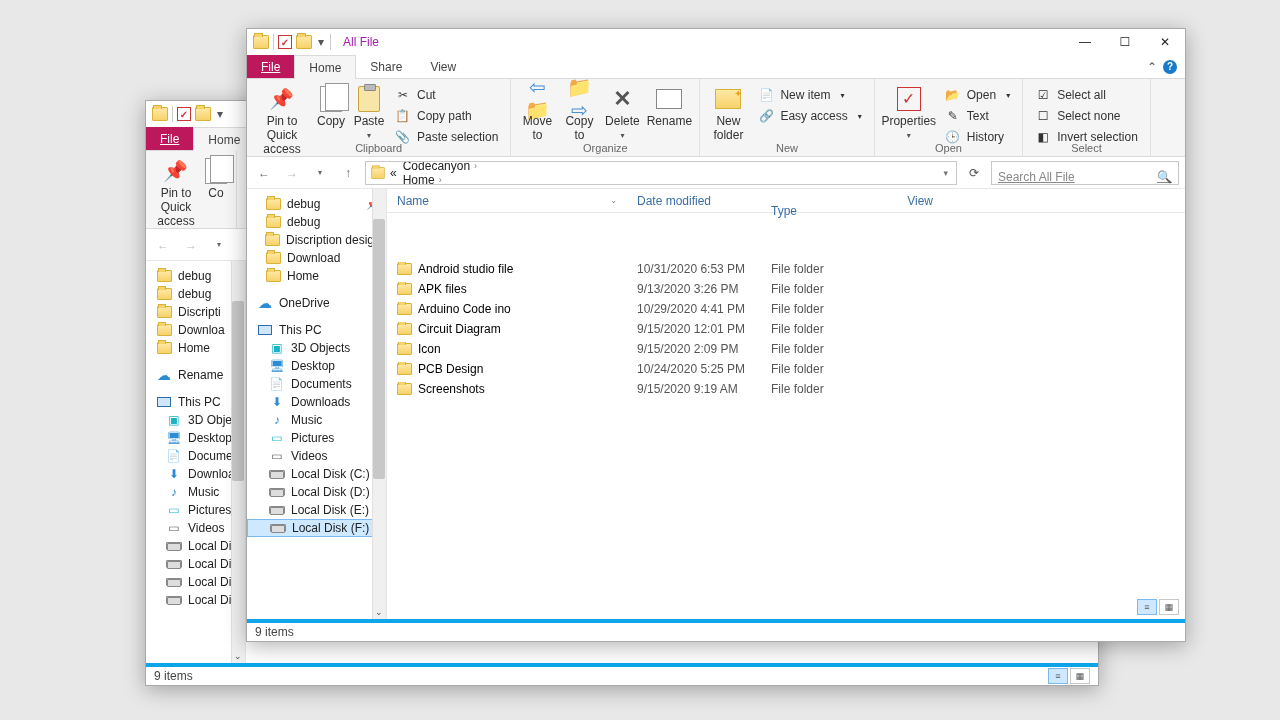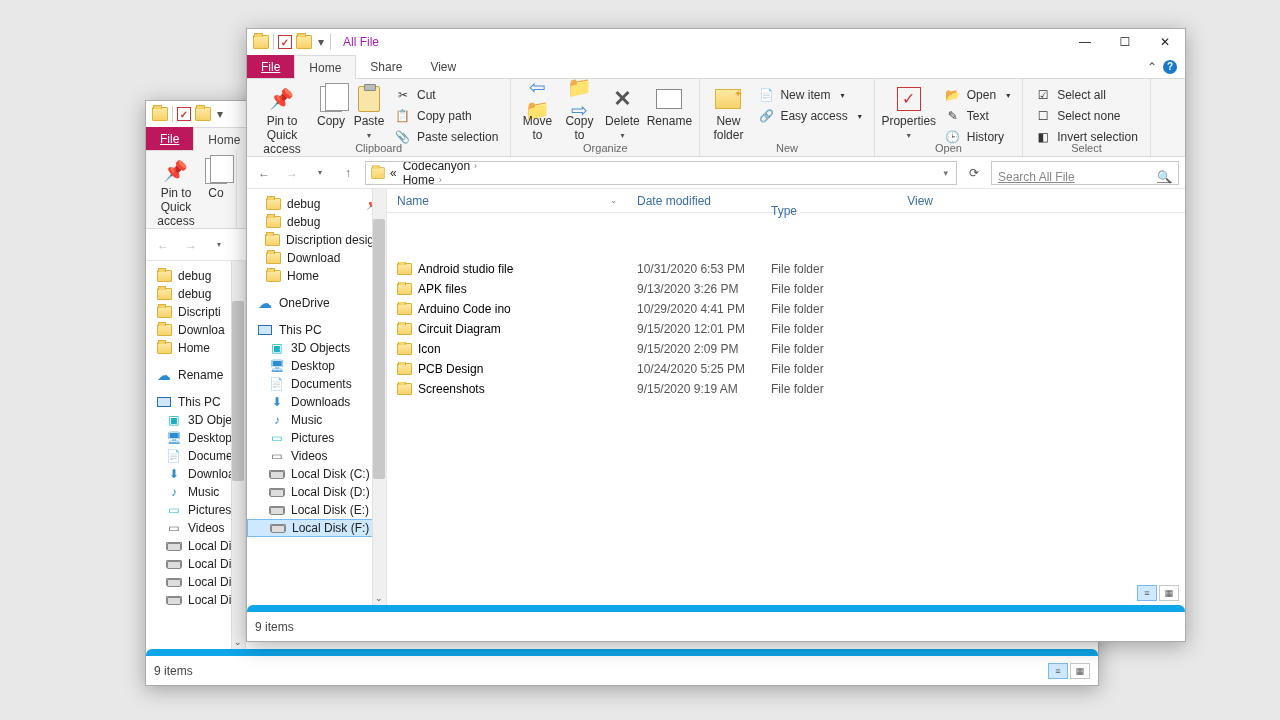--- a/index.html
+++ b/index.html
@@ -104,21 +104,21 @@
 .cell{padding:0 10px;white-space:nowrap;overflow:hidden;text-overflow:ellipsis;}
 .cell.name{flex:0 0 240px;display:flex;align-items:center;gap:6px;}
 .cell.date{flex:0 0 134px;color:#555;}
 .cell.type{flex:0 0 112px;color:#555;}
 .cell.size{flex:0 0 70px;text-align:right;color:#555;}
 .ico-file{width:13px;height:15px;border:1px solid #aaa;background:#fff;display:inline-block;position:relative;}
 .ico-file::after{content:"";position:absolute;top:0;right:0;width:4px;height:4px;background:#ddd;border-left:1px solid #aaa;border-bottom:1px solid #aaa;}
 .ico-jpg{width:14px;height:12px;background:linear-gradient(#6ec06e,#2a8dd4);border:1px solid #888;display:inline-block;}
 
 
-.status{height:36px;border-top:7px solid #0ea5e9;display:flex;align-items:center;padding:0 8px;color:#444;border-radius:6px;}
+.status{height:22px;border-top:4px solid #0ea5e9;display:flex;align-items:center;padding:0 8px;color:#444;}
 .status .views{margin-left:auto;display:flex;gap:2px;}
 .viewbtn{width:20px;height:16px;border:1px solid #c8c8c8;display:flex;align-items:center;justify-content:center;font-size:9px;color:#555;}
 .viewbtn.active{background:#cde8ff;border-color:#7abaf0;}
 
 .treewrap{position:relative;}
 </style>
 </head>
 <body>
 
 <div class="window win-back">

